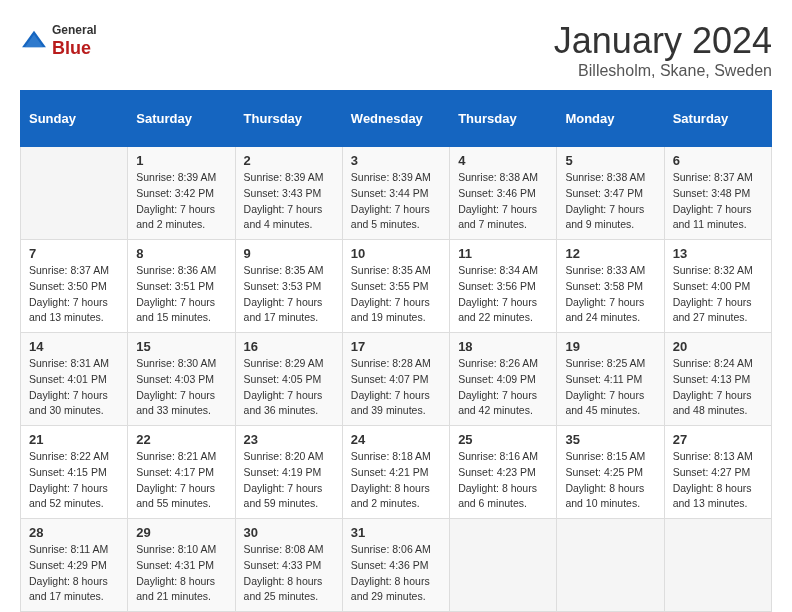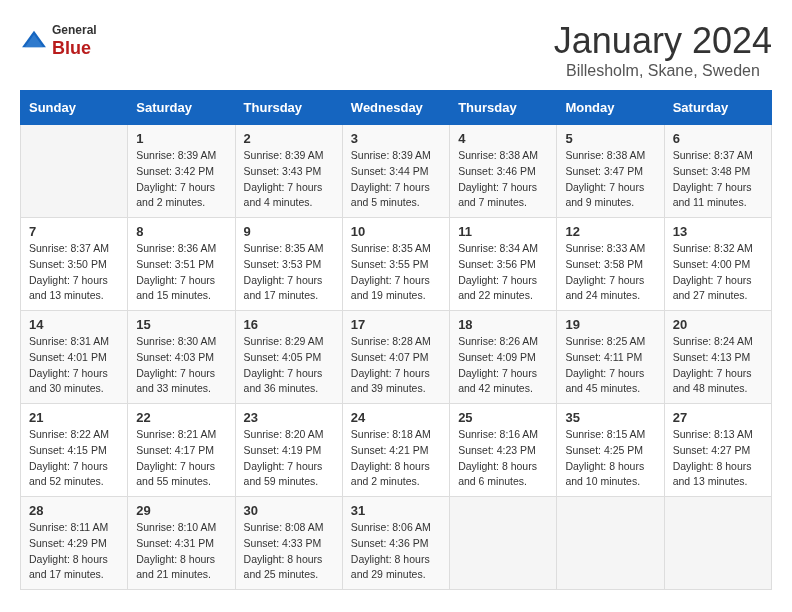--- a/index.html
+++ b/index.html
@@ -29,41 +29,41 @@
     .logo-text-blue {
       font-size: 18px;
       font-weight: bold;
       color: #b91c1c;
     }
     .logo-icon {
       width: 28px;
       height: 22px;
     }
     .title-area {
-      text-align: center;
+      text-align: right;
     }
     .month-title {
       font-size: 36px;
       color: #333;
       font-weight: normal;
     }
     .subtitle {
       font-size: 16px;
       color: #555;
     }
     table {
       width: 100%;
       border-collapse: collapse;
       table-layout: fixed;
     }
     thead tr th {
       background-color: #1565c0;
       color: #fff;
       text-align: left;
-      padding: 9px 8px;
+      padding: 20px 8px;
       font-size: 13px;
       font-weight: bold;
       border: 1px solid #1565c0;
     }
     tbody tr td {
       vertical-align: top;
       padding: 6px 8px;
       border: 1px solid #ddd;
       font-size: 11px;
       color: #333;

